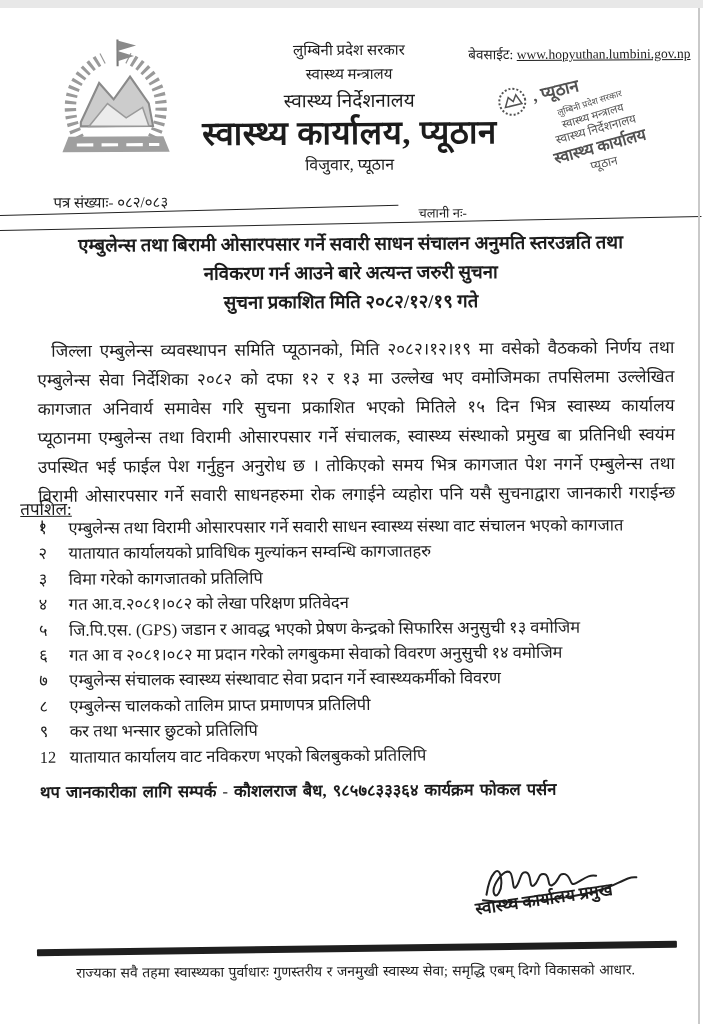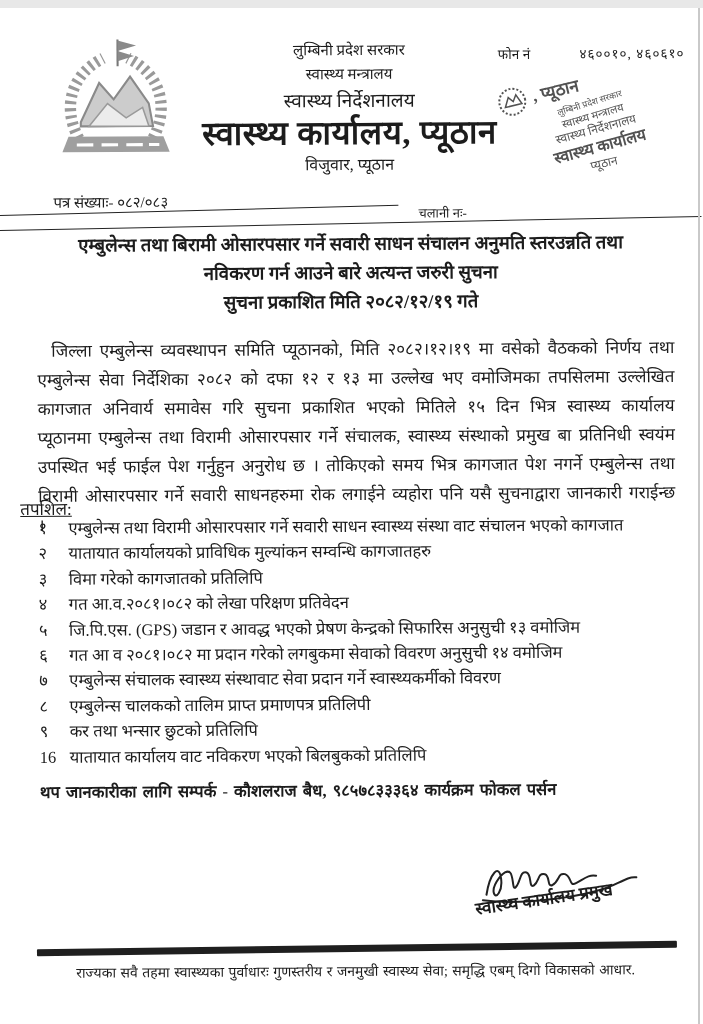--- a/index.html
+++ b/index.html
@@ -85,23 +85,23 @@
 
     <div class="lh-center">
       <div class="lh-province">लुम्बिनी प्रदेश सरकार</div>
       <div class="lh-ministry">स्वास्थ्य मन्त्रालय</div>
       <div class="lh-directorate">स्वास्थ्य निर्देशनालय</div>
       <div class="lh-office">स्वास्थ्य कार्यालय, प्यूठान</div>
       <div class="lh-address">विजुवार, प्यूठान</div>
     </div>
 
     <div class="contact">
-      <div class="phone">
-        <span>फोन नं</span>
-        <span class="nums">४६००१०, ४६०६१०</span>
+      <div>
+        <span>बेवसाईट:</span>
+        <span class="u">www.hopyuthan.lumbini.gov.np</span>
       </div>
     </div>
 
     <div class="stamp">
       <div class="row1">
         <svg width="34" height="34" viewBox="0 0 34 34" aria-hidden="true">
           <circle cx="17" cy="17" r="13" fill="none" stroke="#3b3b3b" stroke-width="2" stroke-dasharray="2 2"></circle>
           <path d="M9,21 L14,12 L18,17 L22,11 L26,21 Z" fill="none" stroke="#3b3b3b" stroke-width="1.5"></path>
         </svg>
         <span class="district-line">, प्यूठान</span>
@@ -158,21 +158,21 @@
       </div>
       <div class="item">
         <span class="num">८</span>
         <span class="txt">एम्बुलेन्स चालकको तालिम प्राप्त प्रमाणपत्र प्रतिलिपी</span>
       </div>
       <div class="item">
         <span class="num">९</span>
         <span class="txt">कर तथा भन्सार छुटको प्रतिलिपि</span>
       </div>
       <div class="item">
-        <span class="num">16</span>
+        <span class="num">12</span>
         <span class="txt">यातायात कार्यालय वाट नविकरण भएको बिलबुकको प्रतिलिपि</span>
       </div>
     </div>
 
     <div class="contact-line">थप जानकारीका लागि सम्पर्क -  कौशलराज बैध, ९८५७८३३३६४ कार्यक्रम फोकल पर्सन</div>
 
     <svg class="sig-svg" viewBox="0 0 200 70" aria-hidden="true">
       <path d="M8,52 C12,28 22,18 24,34 C26,48 18,58 16,50 C14,42 28,22 34,28 C38,32 36,48 40,44 C46,38 44,26 52,28 C58,30 54,46 60,42 C66,38 64,28 72,30 C78,32 74,44 80,42 C88,38 86,28 94,30 C102,33 98,44 106,40 C114,36 120,30 128,32" fill="none" stroke="#222222" stroke-width="2.2" stroke-linecap="round"></path>
       <path d="M4,58 C44,64 120,56 152,40 C160,36 166,33 172,34" fill="none" stroke="#222222" stroke-width="2.2" stroke-linecap="round"></path>
     </svg>

